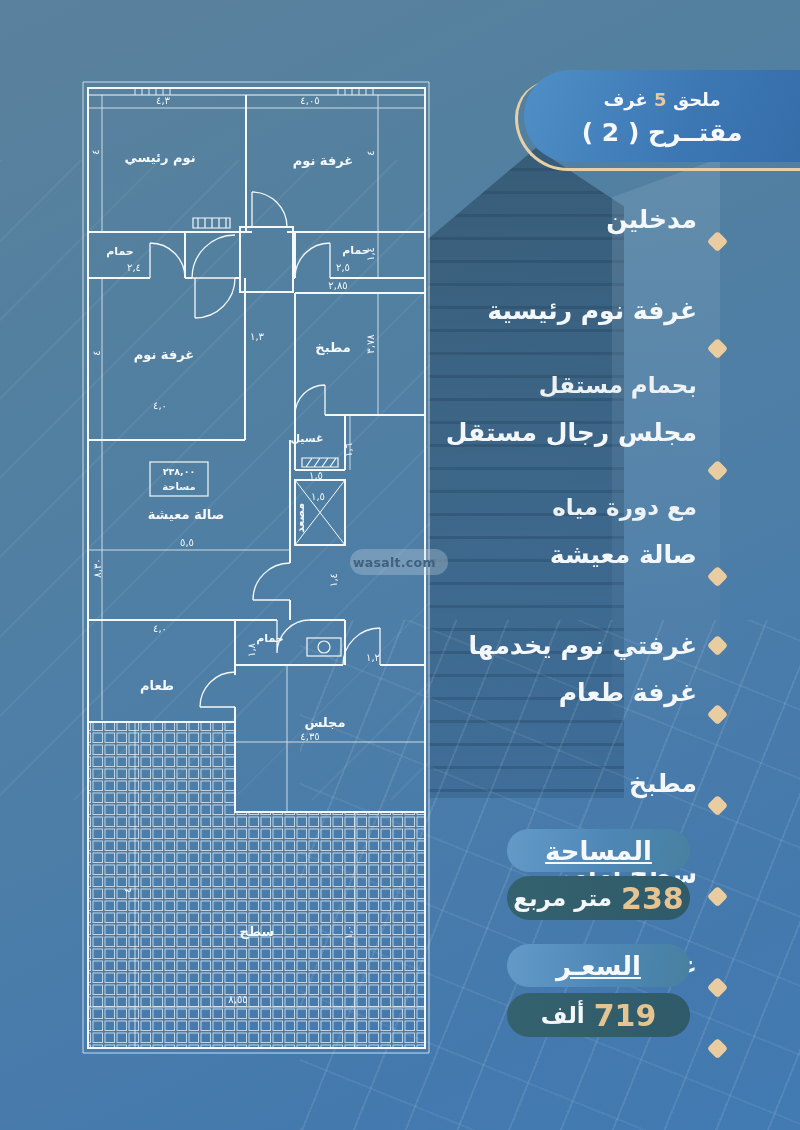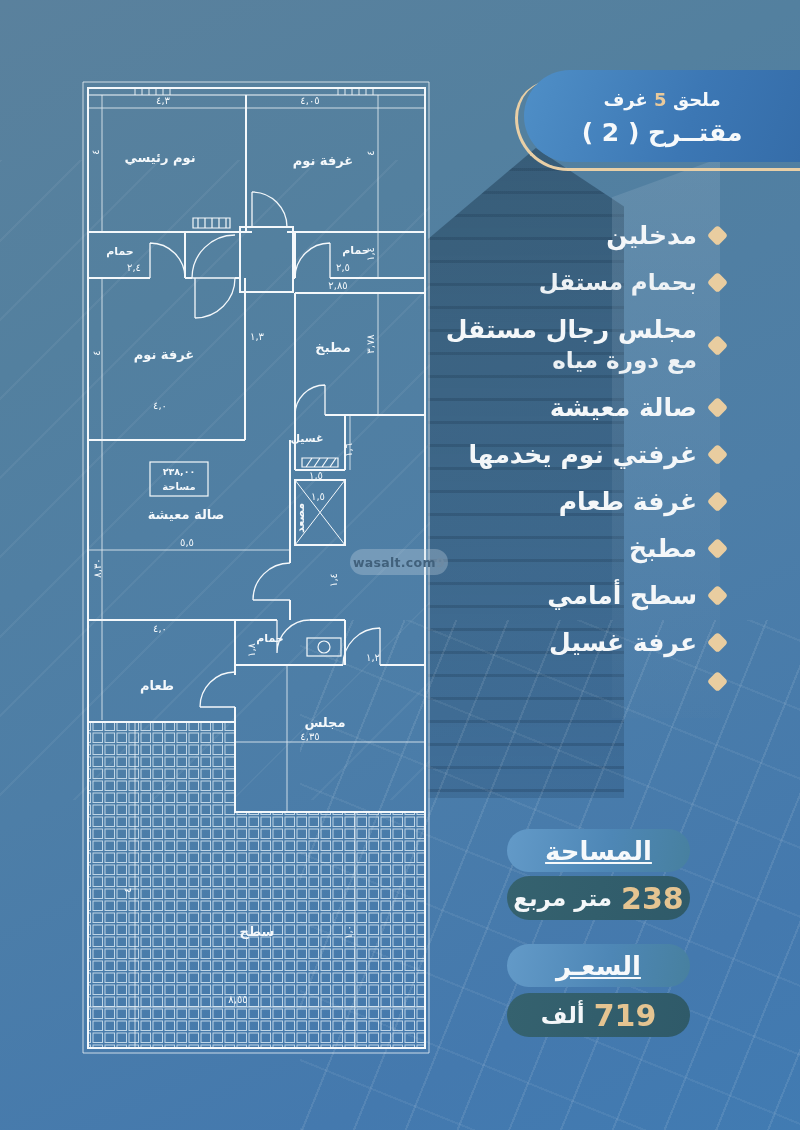--- a/index.html
+++ b/index.html
@@ -25,27 +25,27 @@
     border-left:3.5px solid #e9cfa6;border-bottom:3.5px solid #e9cfa6;
     border-bottom-left-radius:56px;border-top-left-radius:40px;}
   .badge-body{position:absolute;inset:0;border-radius:46px 0 0 46px;
     background:linear-gradient(110deg,#4f8fc7 0%,#3c77b4 60%,#356da9 100%);
     display:flex;flex-direction:column;justify-content:center;align-items:center;
     color:#f6f9fb;text-align:center;}
   .badge-line1{font-size:18px;font-weight:bold;line-height:34px;}
   .badge-line2{font-size:25px;font-weight:bold;line-height:32px;}
   .tan{color:#e8c99b;}
   
-  .features{position:absolute;left:420px;top:220px;width:305px;}
+  .features{position:absolute;left:420px;top:204px;width:305px;}
   .feat{display:flex;align-items:center;gap:13px;margin-bottom:16px;}
   .bullet{width:15px;height:15px;background:#e9cda0;transform:rotate(45deg);
     border-radius:3.5px;flex-shrink:0;}
   .ft{color:#f4f7f9;}
   .ft .l1{font-size:25px;font-weight:bold;line-height:31px;}
-  .ft .l2{font-size:23px;font-weight:bold;line-height:31px;opacity:.96;}
+  .ft .l2{font-size:23px;font-weight:bold;line-height:31px;opacity:.96;margin-top:44px;}
   
   .pill-label{position:absolute;left:507px;width:183px;height:43px;border-radius:24px;
     background:linear-gradient(100deg,#639ac8 0%,#4e87b6 55%,#47809f 100%);
     display:flex;align-items:center;justify-content:center;
     color:#f6f9fb;font-size:26px;font-weight:bold;text-decoration:underline;}
   .pill-value{position:absolute;left:507px;width:183px;height:44px;border-radius:24px;
     background:linear-gradient(100deg,#35626f 0%,#2f5a69 100%);
     display:flex;align-items:center;justify-content:center;gap:9px;
     font-weight:bold;}
   .pill-value .num{color:#e5c491;font-size:30px;}
@@ -202,20 +202,21 @@
     <div class="feat">
       <span class="bullet"></span>
       <div class="ft">
           <div class="l1">مدخلين</div>
           <div class="l2"></div>
         </div>
     </div>
     <div class="feat">
       <span class="bullet"></span>
       <div class="ft">
+          <div class="l1">غرفة نوم رئيسية</div>
           <div class="l2">بحمام مستقل</div>
         </div>
     </div>
     <div class="feat">
       <span class="bullet"></span>
       <div class="ft">
           <div class="l1">مجلس رجال مستقل</div>
           <div class="l2">مع دورة مياه</div>
         </div>
     </div>

